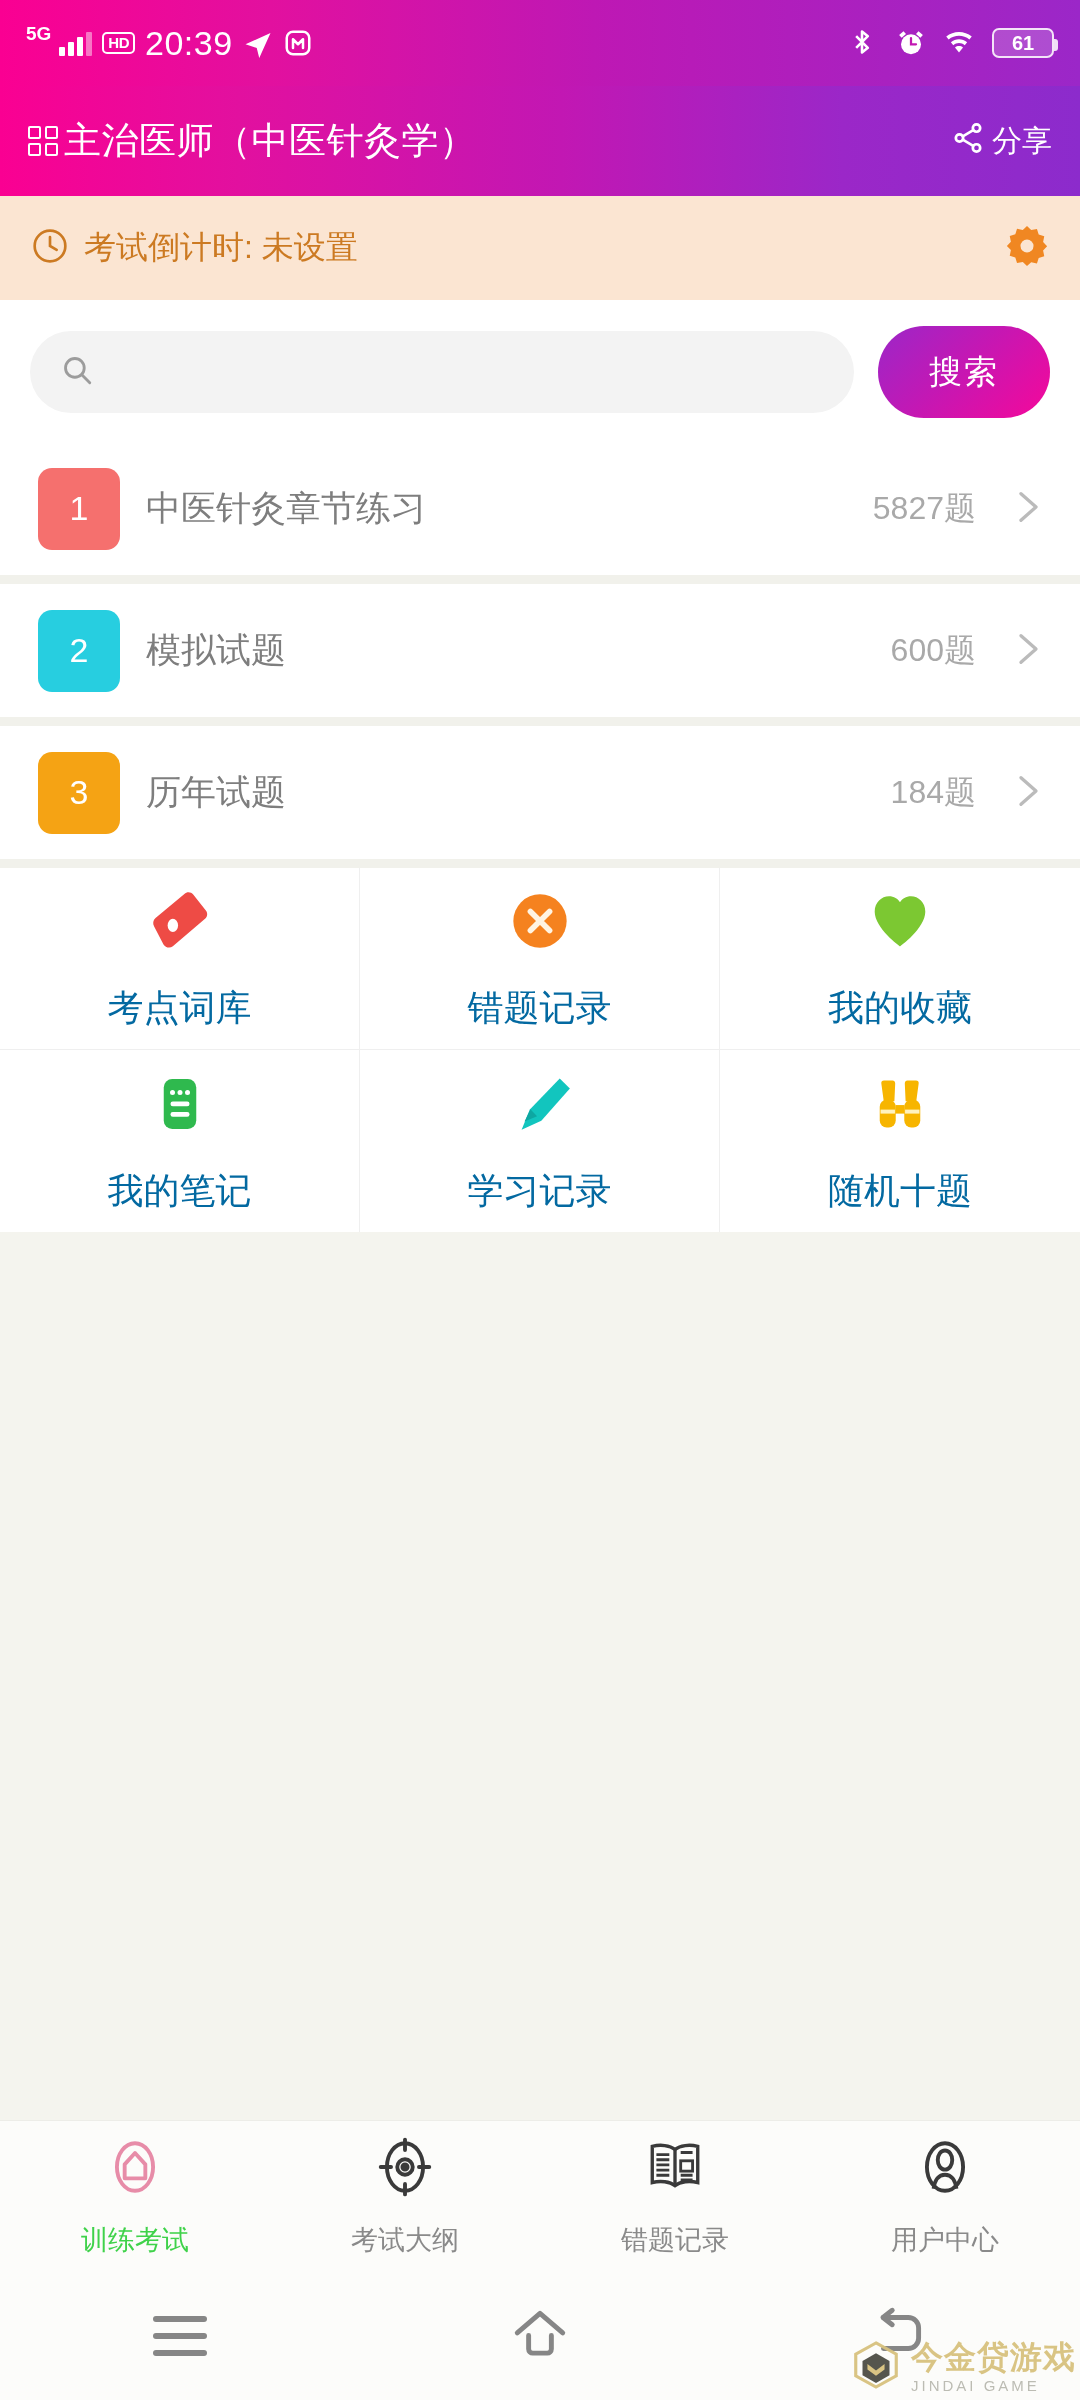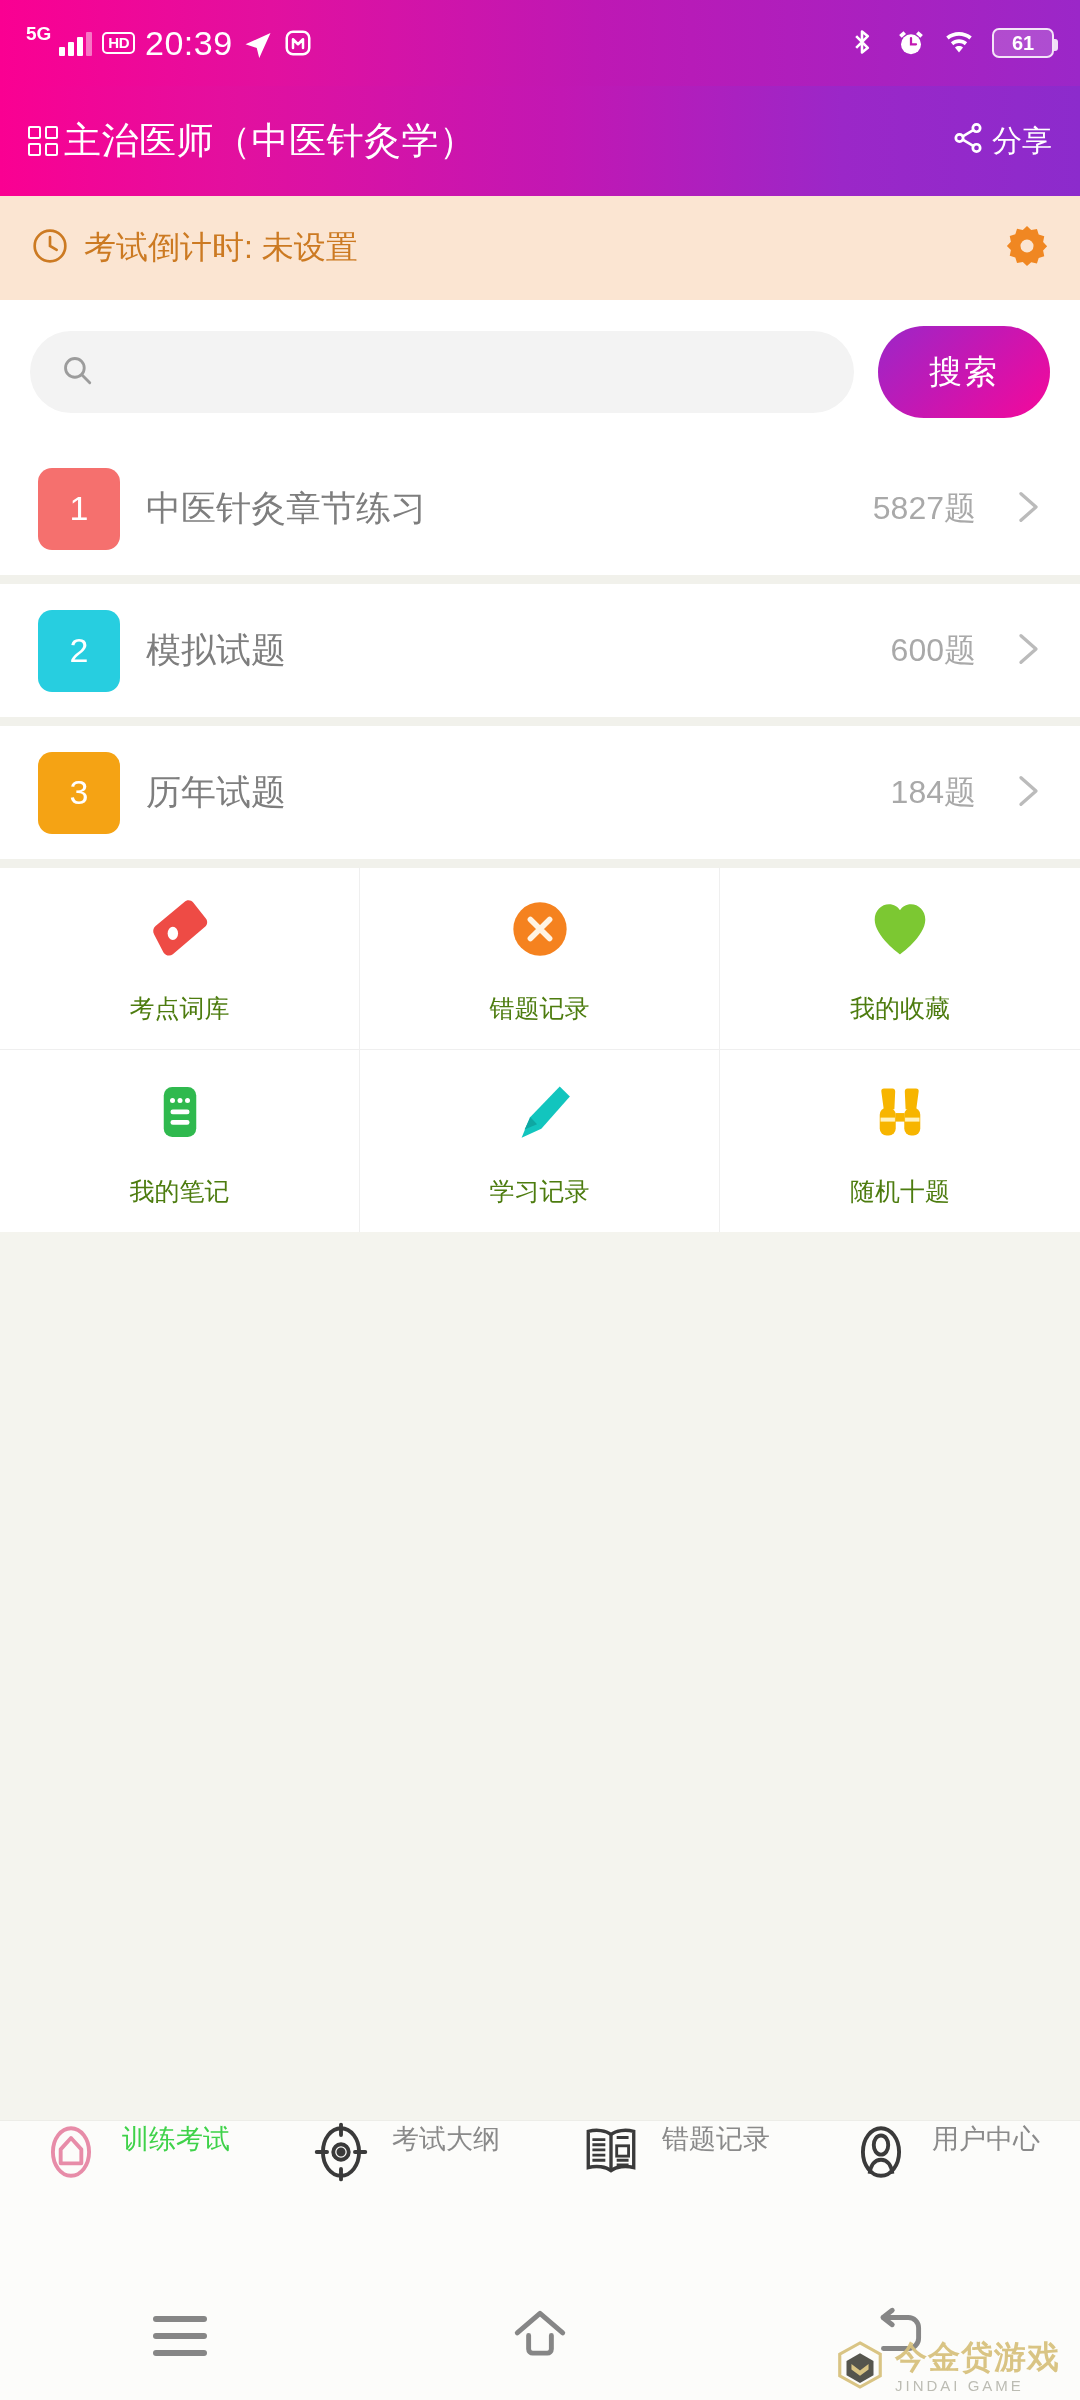--- a/index.html
+++ b/index.html
@@ -86,43 +86,43 @@
   .chev{ margin-left:30px; color:#B6B6B6; }
 
   
   .gridwrap{ background:#fff; display:grid; grid-template-columns:repeat(3,1fr); flex:0 0 auto; }
   .gcell{
     height:182px; display:flex; flex-direction:column; align-items:center; justify-content:center;
     gap:26px; border-right:1px solid #EFEFEF; border-bottom:1px solid #EFEFEF;
   }
   .gcell:nth-child(3n){ border-right:none; }
   .gcell:nth-child(n+4){ border-bottom:none; }
-  .gcell .glabel{ font-size:25px; color:#4d7c0f; }
+  .gcell .glabel{ font-size:36px; color:#0369a1; }
   .gicon{ height:74px; display:flex; align-items:center; justify-content:center; }
 
   .filler{ flex:1 1 auto; background:#F4F4EE; position:relative; }
 
   
   .tabbar{
     flex:0 0 152px; height:152px; background:#FCFCFA; display:grid; grid-template-columns:repeat(4,1fr);
     border-top:1px solid #EDEDE8;
   }
-  .tab{ display:flex; flex-direction:row; align-items:flex-start; justify-content:center; gap:20px; }
+  .tab{ display:flex; flex-direction:column; align-items:center; justify-content:center; gap:20px; }
   .tab .tlabel{ font-size:27px; color:#8A8A8A; }
   .tab.active .tlabel{ color:#3FD24A; }
 
   
   .navbar{ flex:0 0 128px; height:128px; background:#FCFCFA;
            display:grid; grid-template-columns:repeat(3,1fr); align-items:center; justify-items:center;
            position:relative; }
   .hamb{ display:flex; flex-direction:column; gap:11px; }
   .hamb i{ display:block; width:54px; height:6px; background:#868686; border-radius:3px; }
 
   
-  .watermark{ position:absolute; right:20px; bottom:4px; display:flex; align-items:center; gap:8px; opacity:.95; }
+  .watermark{ position:absolute; right:4px; bottom:4px; display:flex; align-items:center; gap:8px; opacity:.95; }
   .wm-text{ display:flex; flex-direction:column; align-items:flex-start; line-height:1; }
   .wm-cn{ font-size:32px; font-weight:700; color:#D8C27E; letter-spacing:1px; }
   .wm-en{ font-size:15px; color:#B9B9B0; letter-spacing:3px; margin-top:5px; }
 </style>
 </head>
 <body>
 
 <div id="screen">
 
   <div class="statusbar">

